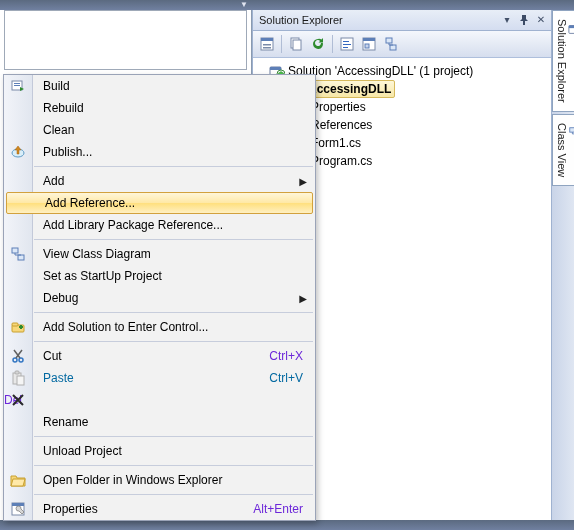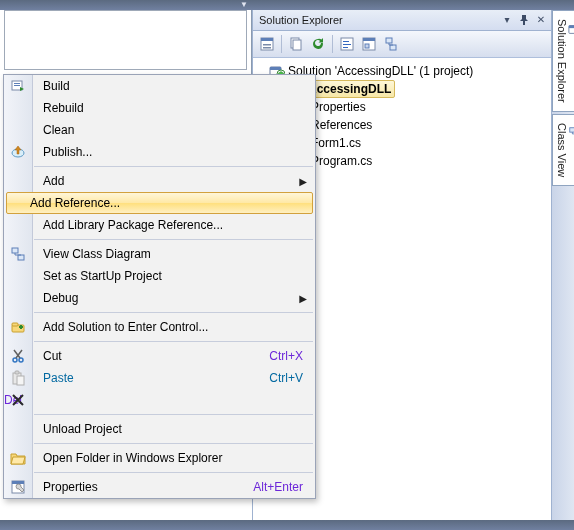--- a/index.html
+++ b/index.html
@@ -224,21 +224,21 @@
     color: #222;
     font-size: 10px;
   }
   .mi.hover {
     margin: 0 2px;
     border: 1px solid #d2a13d;
     background: linear-gradient(to bottom, #fff6d9, #ffe9a7 48%, #ffe07f 52%, #fff0c2);
     height: 20px;
     border-radius: 2px;
   }
-  .mi.hover .lbl { margin-left: 23px; }
+  .mi.hover .lbl { margin-left: 38px; }
   .msep {
     height: 1px;
     margin: 3px 2px 3px 30px;
     background: #c7cddc;
   }
   svg { display: block; }
 </style>
 </head>
 <body>
 <div class="app">
@@ -471,20 +471,23 @@
     <span class="sc">Ctrl+V</span>
   </div>
   <div class="mi">
     <span class="icn">
       <svg width="16" height="16" viewBox="0 0 16 16">
             <path d="M3 3l10 10M13 3L3 13" stroke="#2a2a2a" stroke-width="2"></path>
           </svg>
     </span>
     <span class="sc">Del</span>
   </div>
+  <div class="mi">
+    <span class="lbl">Rename</span>
+  </div>
   <div class="msep"></div>
 
   <div class="mi">
     <span class="lbl">Unload Project</span>
   </div>
   <div class="msep"></div>
 
   <div class="mi">
     <span class="icn">
       <svg width="16" height="16" viewBox="0 0 16 16">

